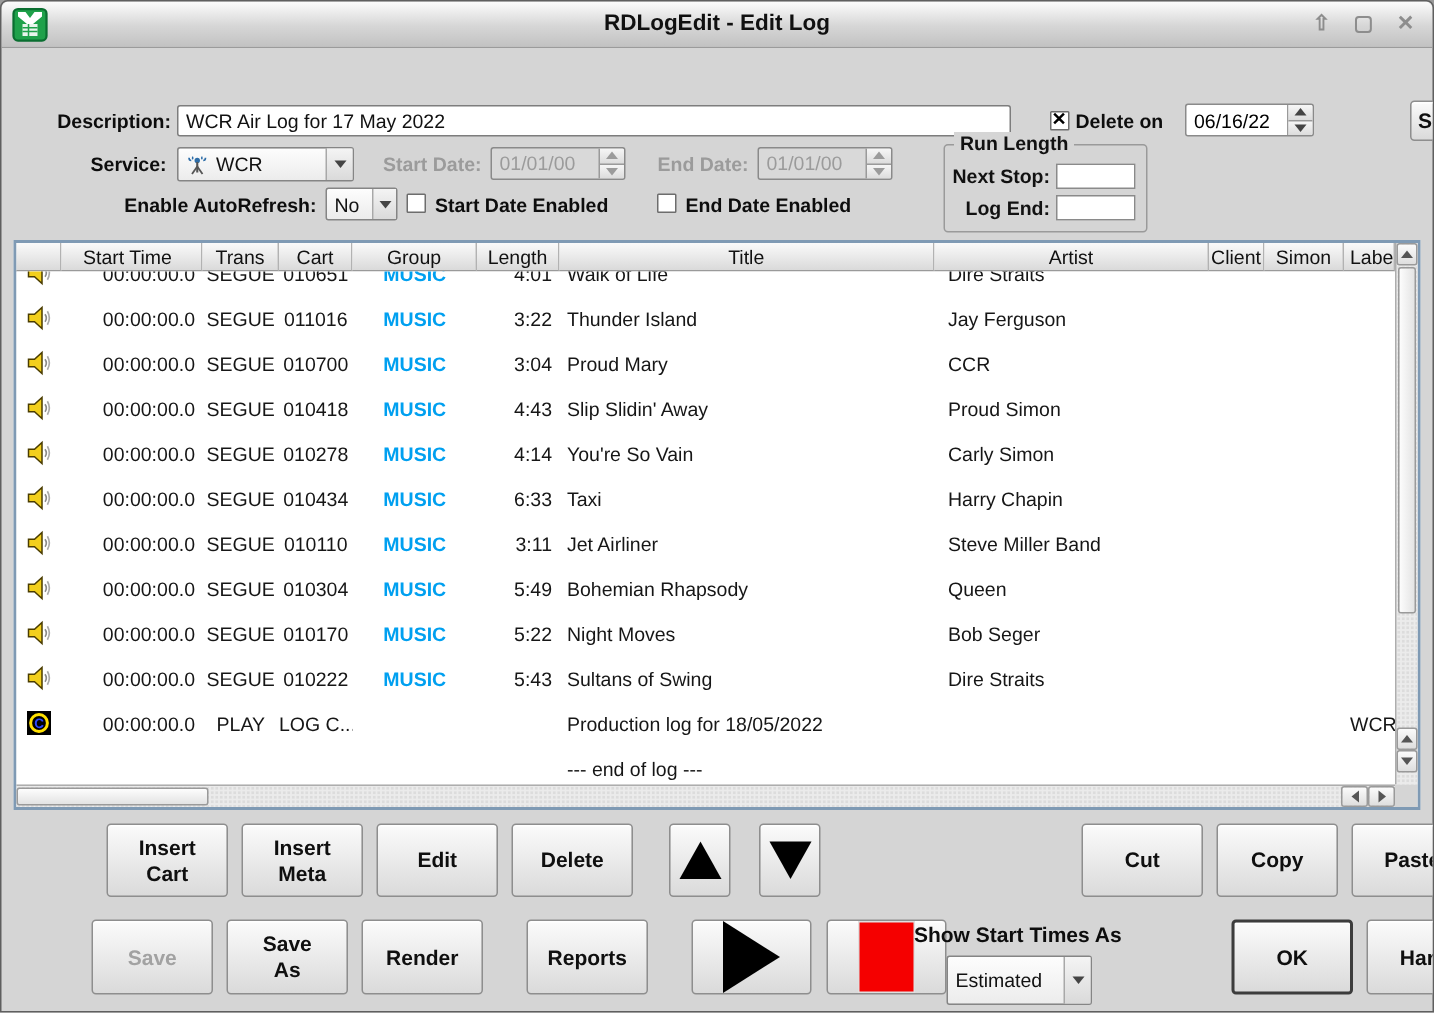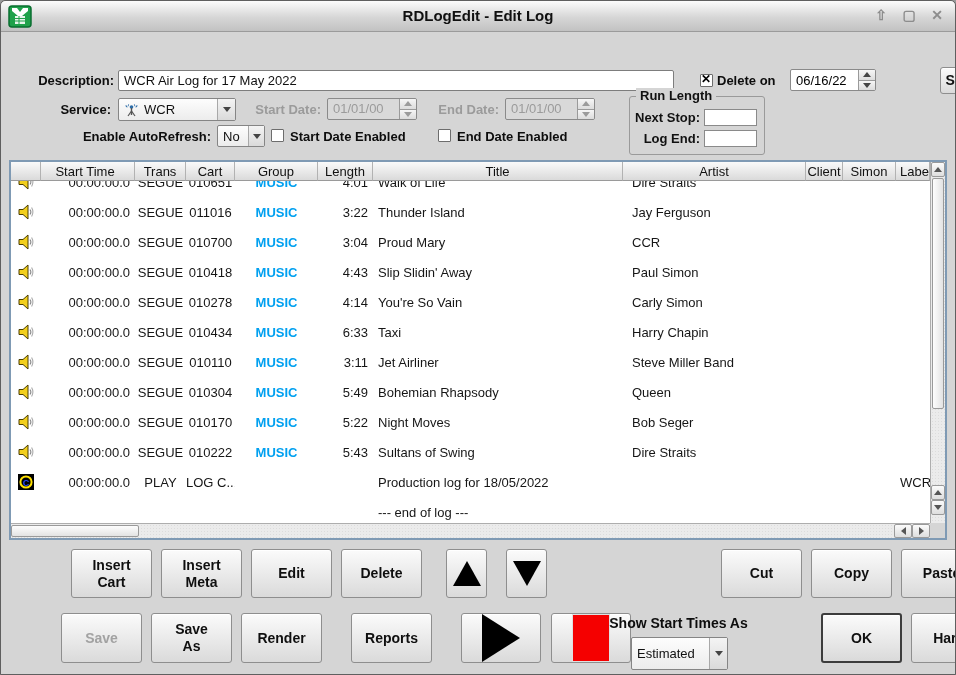--- a/index.html
+++ b/index.html
@@ -290,21 +290,21 @@
         <path d="M14.6,4.5 Q17.2,9 14.6,13.5" stroke="#aaaaaa" fill="none" stroke-width="1.1"></path>
       </svg>
 
     </div>
     <div class="td c1">00:00:00.0</div>
     <div class="td c2">SEGUE</div>
     <div class="td c3">010418</div>
     <div class="td c4" style="color: rgb(0, 160, 240);">MUSIC</div>
     <div class="td c5">4:43</div>
     <div class="td c6">Slip Slidin' Away</div>
-    <div class="td c7">Paul Simon</div>
+    <div class="td c7">Proud Simon</div>
     <div class="td c8"></div>
     <div class="td c9"></div>
     <div class="td c10"></div>
   </div>
         <div class="trow">
     <div class="td c0">
       <svg width="18" height="18" viewBox="0 0 18 18">
         <polygon points="2,6.5 6,6.5 11,2 11,16 6,11.5 2,11.5" fill="#f2cf1c" stroke="#4a3c00" stroke-width="1"></polygon>
         <path d="M13,6.5 Q14.8,9 13,11.5" stroke="#8a8a8a" fill="none" stroke-width="1.1"></path>
         <path d="M14.6,4.5 Q17.2,9 14.6,13.5" stroke="#aaaaaa" fill="none" stroke-width="1.1"></path>

